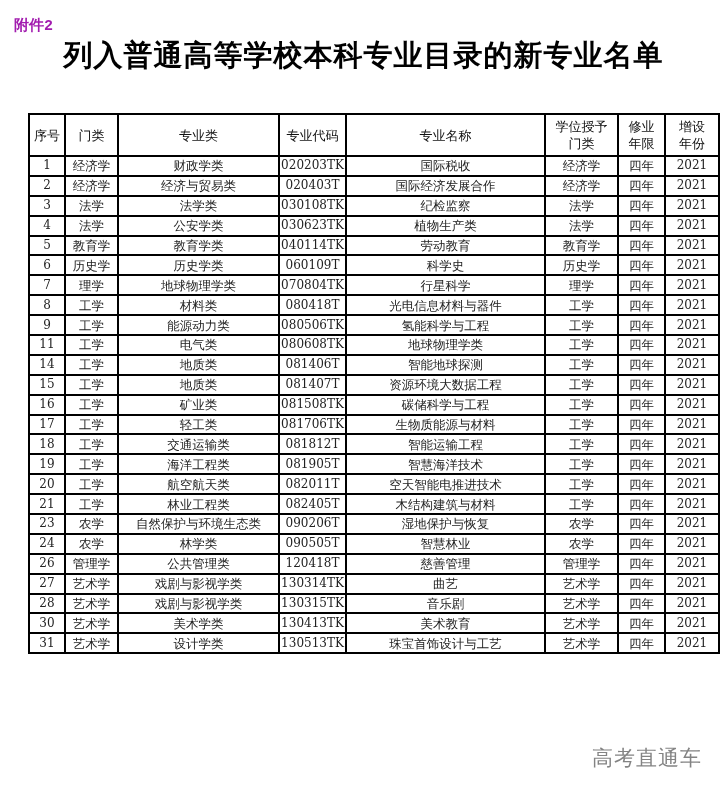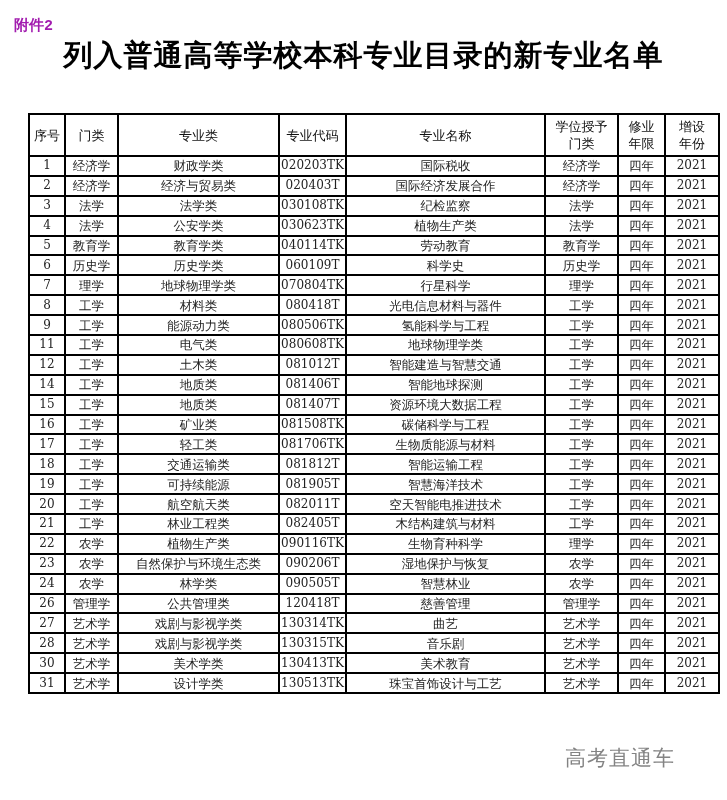--- a/index.html
+++ b/index.html
@@ -4,21 +4,21 @@
 <style>
   html, body { margin: 0; padding: 0; background: #ffffff; }
   body { width: 727px; height: 800px; position: relative; overflow: hidden; font-family: "DejaVu Serif", "Liberation Serif", serif; color: #111; }
   .attach { position: absolute; left: 14px; top: 16px; font-family: Liberation Mono, monospace; font-size: 15px; font-weight: bold; color: #a21caf; }
   .title { position: absolute; left: 0; top: 36px; width: 727px; text-align: center; font-size: 29px; font-weight: bold; letter-spacing: 1px; color: #000; }
   table { position: absolute; left: 28px; top: 113px; border-collapse: collapse; table-layout: fixed; }
   td, th { border: 2px solid #000; padding: 0; text-align: center; vertical-align: middle; overflow: hidden; white-space: nowrap; }
   th { font-family: "DejaVu Sans", "Liberation Sans", sans-serif; font-weight: normal; font-size: 13px; height: 40px; line-height: 17px; }
   td { font-size: 12.5px; height: 17.9px; line-height: 17px; color: #222; }
   td.code { font-size: 12px; }
-  .watermark { position: absolute; left: 565px; top: 744px; font-family: "DejaVu Sans", "Liberation Sans", sans-serif; font-size: 21px; color: rgba(90,90,90,0.75); letter-spacing: 1px; text-shadow: 0 0 2px #fff; }
+  .watermark { position: absolute; left: 592px; top: 744px; font-family: "DejaVu Sans", "Liberation Sans", sans-serif; font-size: 21px; color: rgba(90,90,90,0.75); letter-spacing: 1px; text-shadow: 0 0 2px #fff; }
 </style>
 </head>
 <body>
 
 <div class="attach">附件2</div>
 <div class="title">列入普通高等学校本科专业目录的新专业名单</div>
 
 <table>
   <colgroup>
     <col style="width:36px">
@@ -137,30 +137,20 @@
         <td class="code">11</td>
         <td>工学</td>
         <td>电气类</td>
         <td class="code">080608TK</td>
         <td>地球物理学类</td>
         <td>工学</td>
         <td>四年</td>
         <td class="code">2021</td>
       </tr>
       <tr>
-        <td class="code">12</td>
-        <td>工学</td>
-        <td>土木类</td>
-        <td class="code">081012T</td>
-        <td>智能建造与智慧交通</td>
-        <td>工学</td>
-        <td>四年</td>
-        <td class="code">2021</td>
-      </tr>
-      <tr>
         <td class="code">14</td>
         <td>工学</td>
         <td>地质类</td>
         <td class="code">081406T</td>
         <td>智能地球探测</td>
         <td>工学</td>
         <td>四年</td>
         <td class="code">2021</td>
       </tr>
       <tr>
@@ -199,21 +189,21 @@
         <td>交通运输类</td>
         <td class="code">081812T</td>
         <td>智能运输工程</td>
         <td>工学</td>
         <td>四年</td>
         <td class="code">2021</td>
       </tr>
       <tr>
         <td class="code">19</td>
         <td>工学</td>
-        <td>可持续能源</td>
+        <td>海洋工程类</td>
         <td class="code">081905T</td>
         <td>智慧海洋技术</td>
         <td>工学</td>
         <td>四年</td>
         <td class="code">2021</td>
       </tr>
       <tr>
         <td class="code">20</td>
         <td>工学</td>
         <td>航空航天类</td>
@@ -223,30 +213,20 @@
         <td>四年</td>
         <td class="code">2021</td>
       </tr>
       <tr>
         <td class="code">21</td>
         <td>工学</td>
         <td>林业工程类</td>
         <td class="code">082405T</td>
         <td>木结构建筑与材料</td>
         <td>工学</td>
-        <td>四年</td>
-        <td class="code">2021</td>
-      </tr>
-      <tr>
-        <td class="code">22</td>
-        <td>农学</td>
-        <td>植物生产类</td>
-        <td class="code">090116TK</td>
-        <td>生物育种科学</td>
-        <td>理学</td>
         <td>四年</td>
         <td class="code">2021</td>
       </tr>
       <tr>
         <td class="code">23</td>
         <td>农学</td>
         <td>自然保护与环境生态类</td>
         <td class="code">090206T</td>
         <td>湿地保护与恢复</td>
         <td>农学</td>

